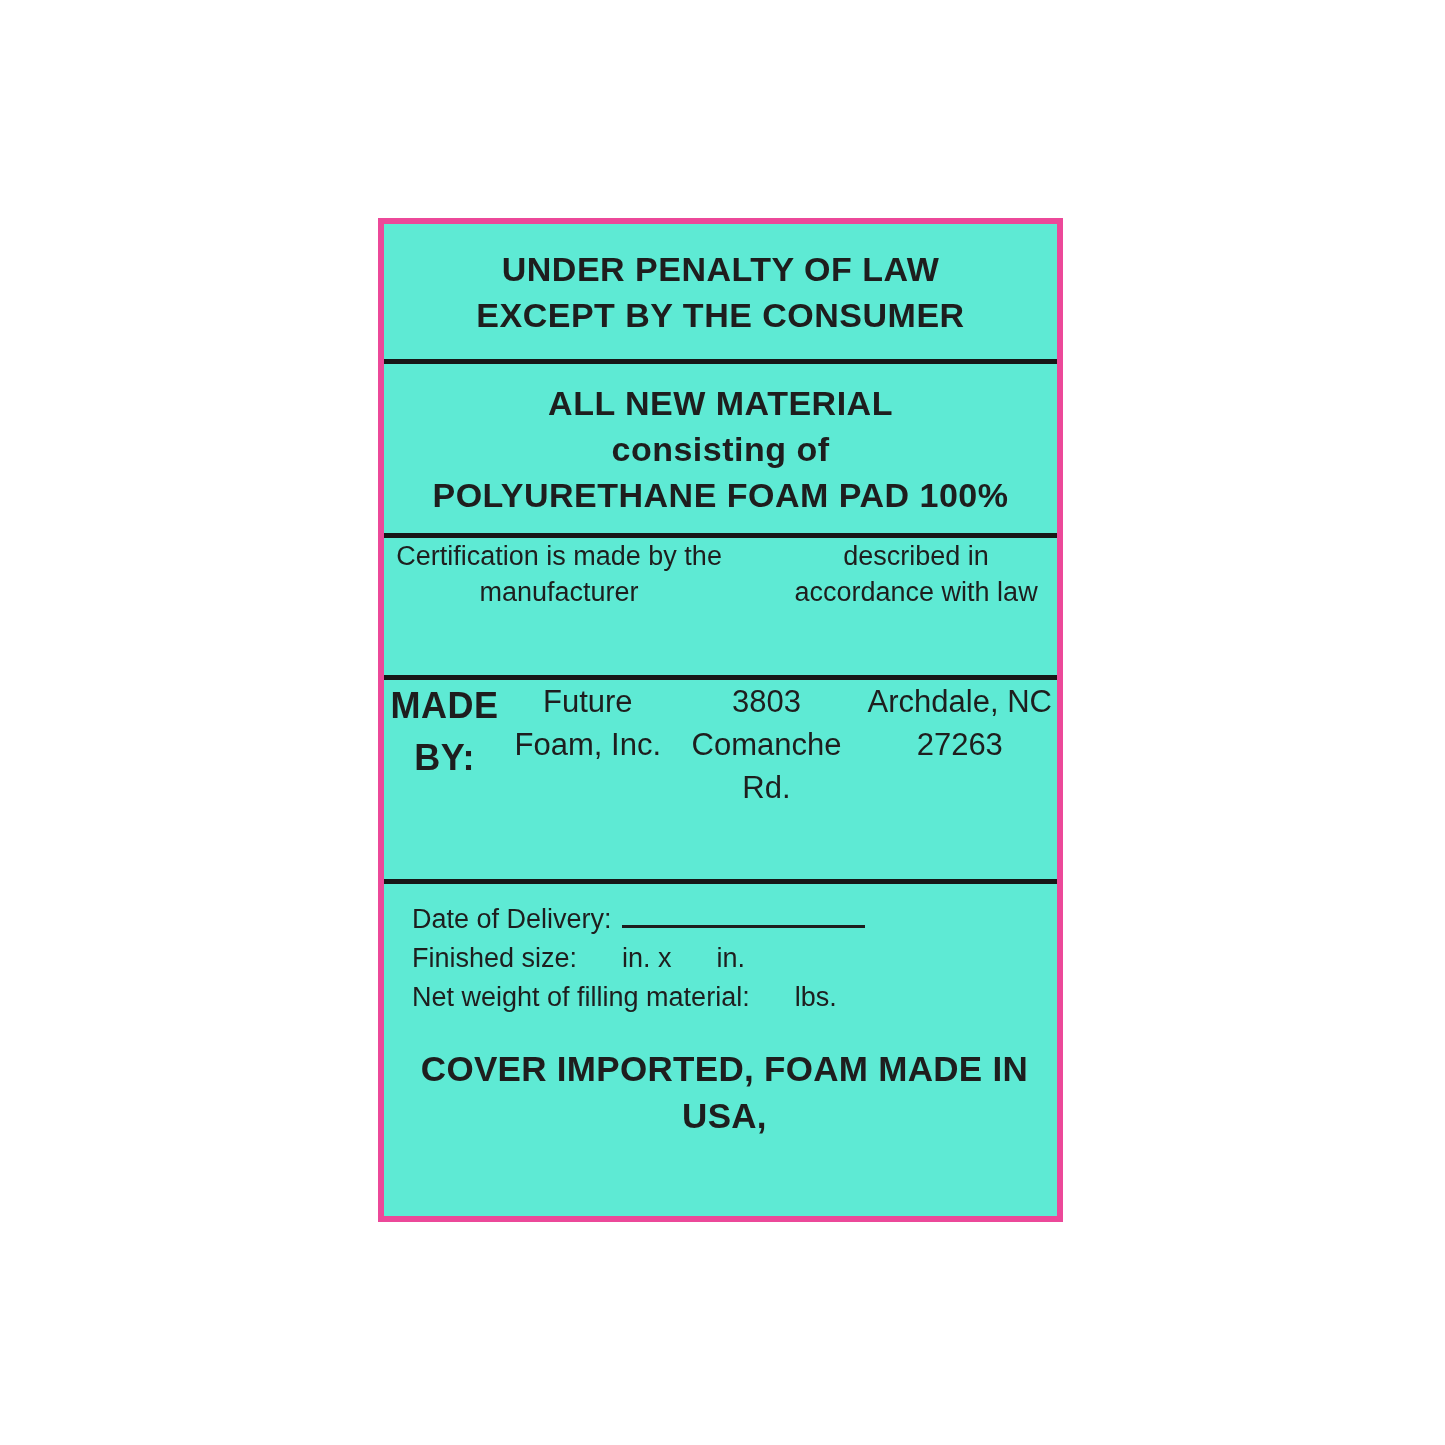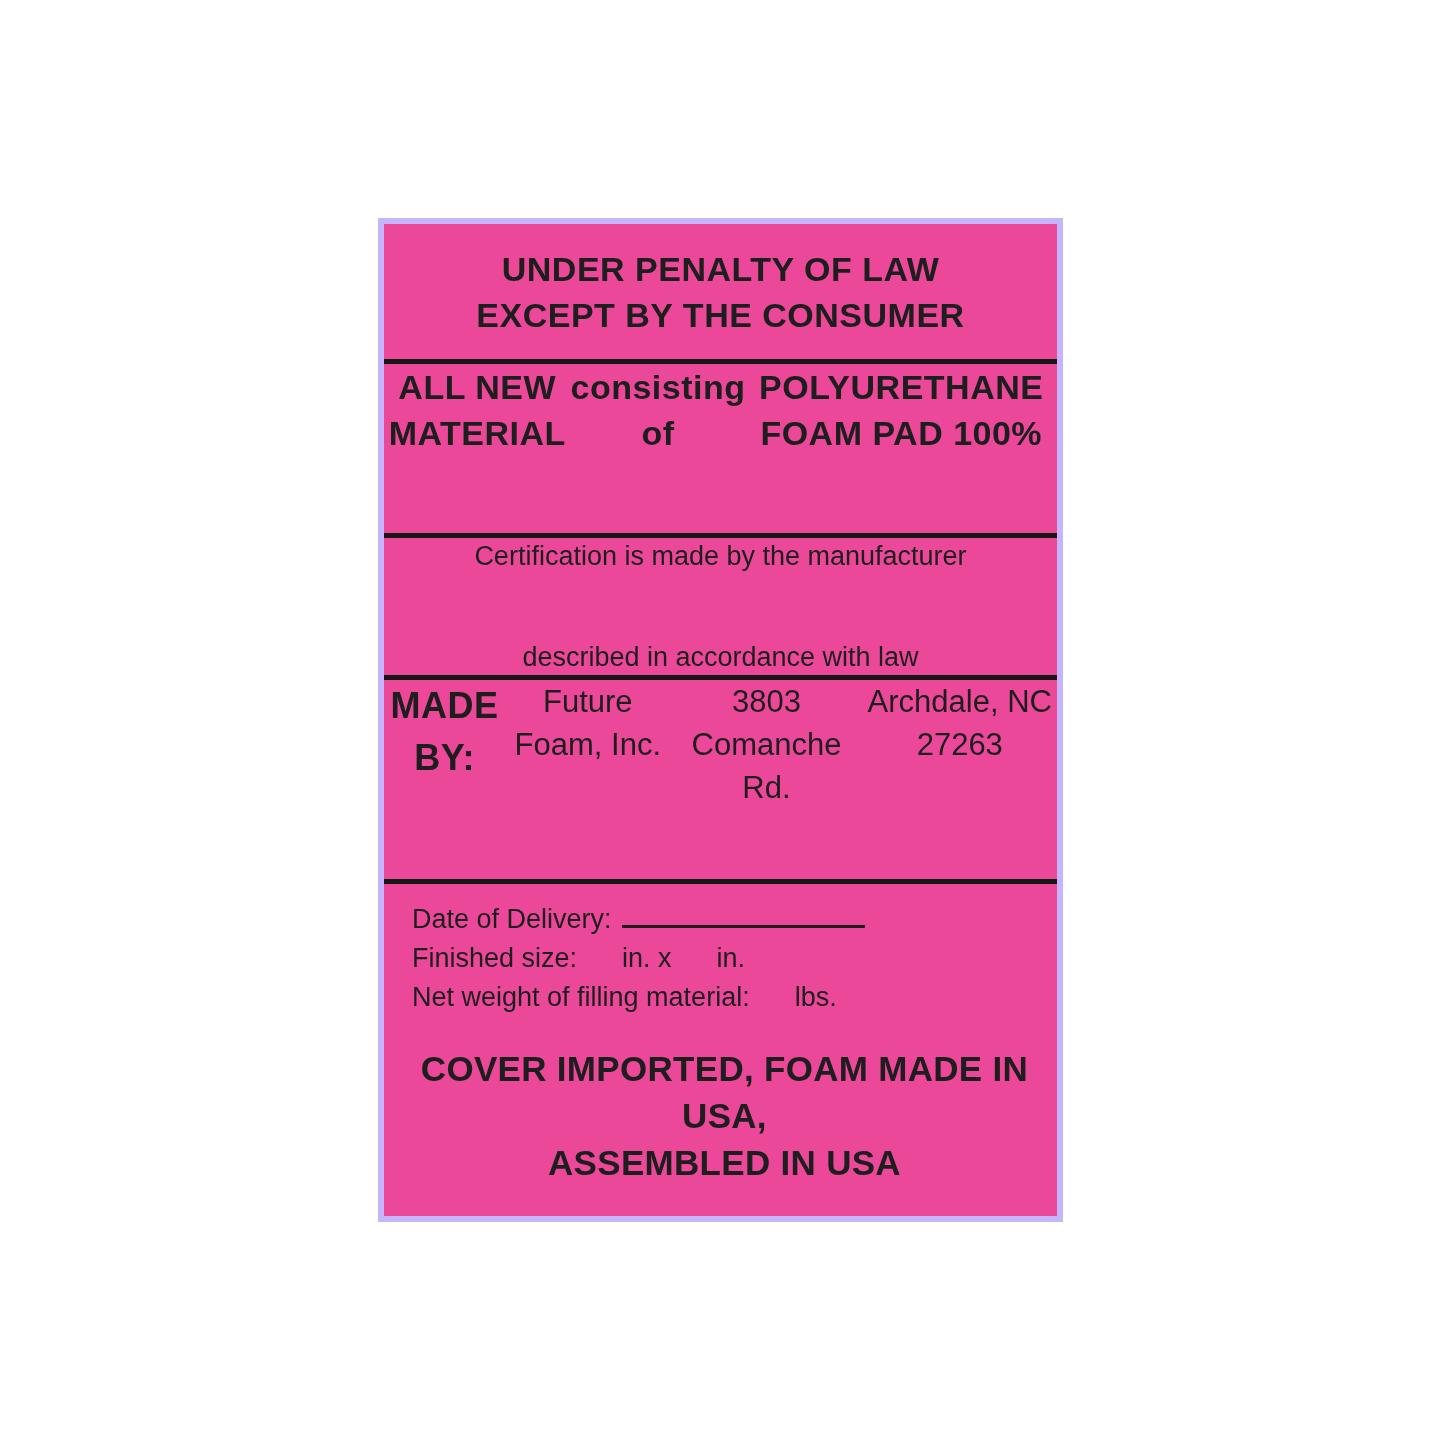--- a/index.html
+++ b/index.html
@@ -18,53 +18,53 @@
     height: 1445px;
     background: #ffffff;
   }
   .law-label {
     position: absolute;
     left: 378px;
     top: 218px;
     width: 685px;
     height: 1004px;
     box-sizing: border-box;
-    border: 6px solid #c4b5fd;
-    background: #ec4899;
+    border: 6px solid #ec4899;
+    background: #5eead4;
     display: flex;
     flex-direction: column;
   }
   .section {
     box-sizing: border-box;
     border-bottom: 5px solid #171717;
     text-align: center;
   }
   .section:last-child { border-bottom: none; }
 
   .sec-penalty {
     height: 140px;
     display: flex;
     flex-direction: column;
     justify-content: center;
   }
   .sec-material {
     height: 174px;
     display: flex;
+    flex-direction: column;
     justify-content: center;
   }
   .sec-reg {
     height: 70px;
     display: flex;
     flex-direction: column;
     justify-content: center;
   }
   .sec-cert {
     height: 142px;
     display: flex;
-    flex-direction: column;
     justify-content: space-between;
     gap: 41px;
   }
   .sec-madeby {
     height: 204px;
     display: flex;
     flex-direction: row;
     justify-content: center;
   }
   .sec-delivery {
@@ -156,18 +156,17 @@
       <div class="address-line">3803 Comanche Rd.</div>
       <div class="address-line">Archdale, NC  27263</div>
     </div>
 
     <div class="section sec-delivery">
       <div class="fill-line"><span>Date of Delivery:</span><span class="blank-underline"></span></div>
       <div class="fill-line">Finished size:      in. x      in.</div>
       <div class="fill-line">Net weight of filling material:      lbs.</div>
       <div class="origin-block">
         <div class="origin-line">COVER IMPORTED, FOAM MADE IN USA,</div>
-        <div class="origin-line">ASSEMBLED IN USA</div>
       </div>
     </div>
 
   </div>
 </div>
 
 </body></html>

